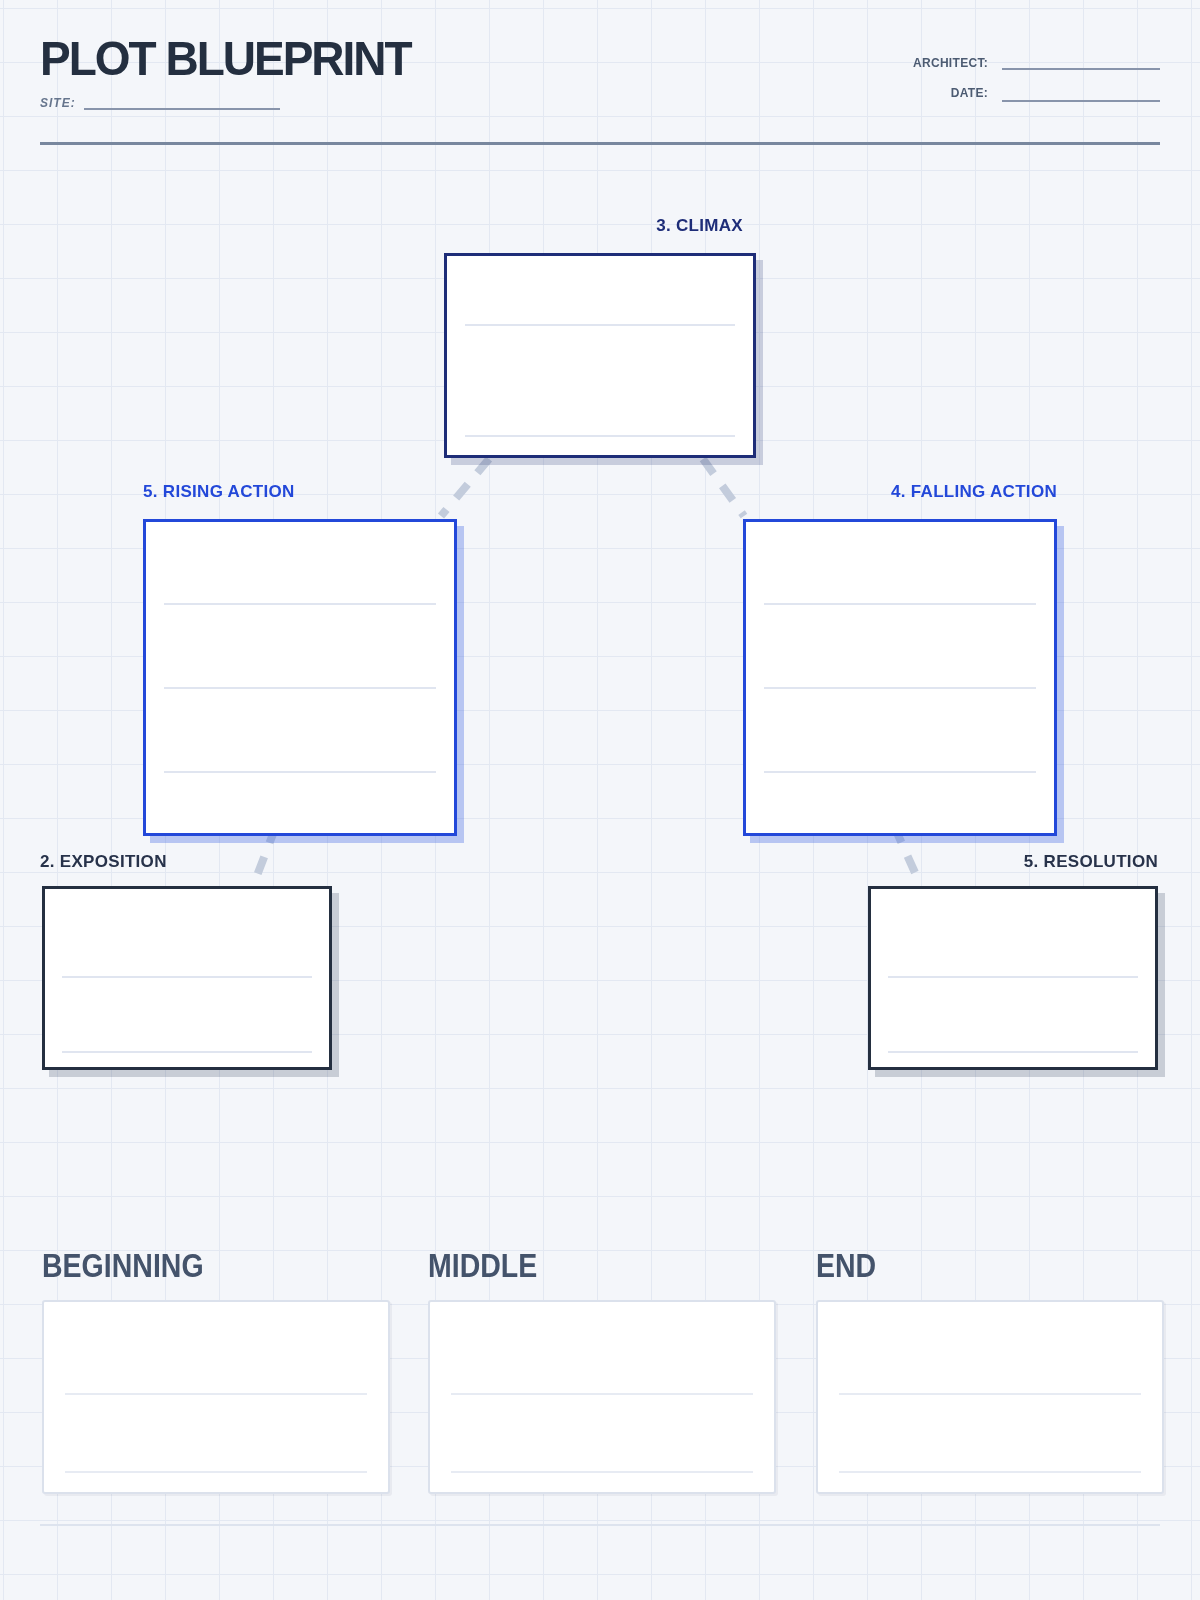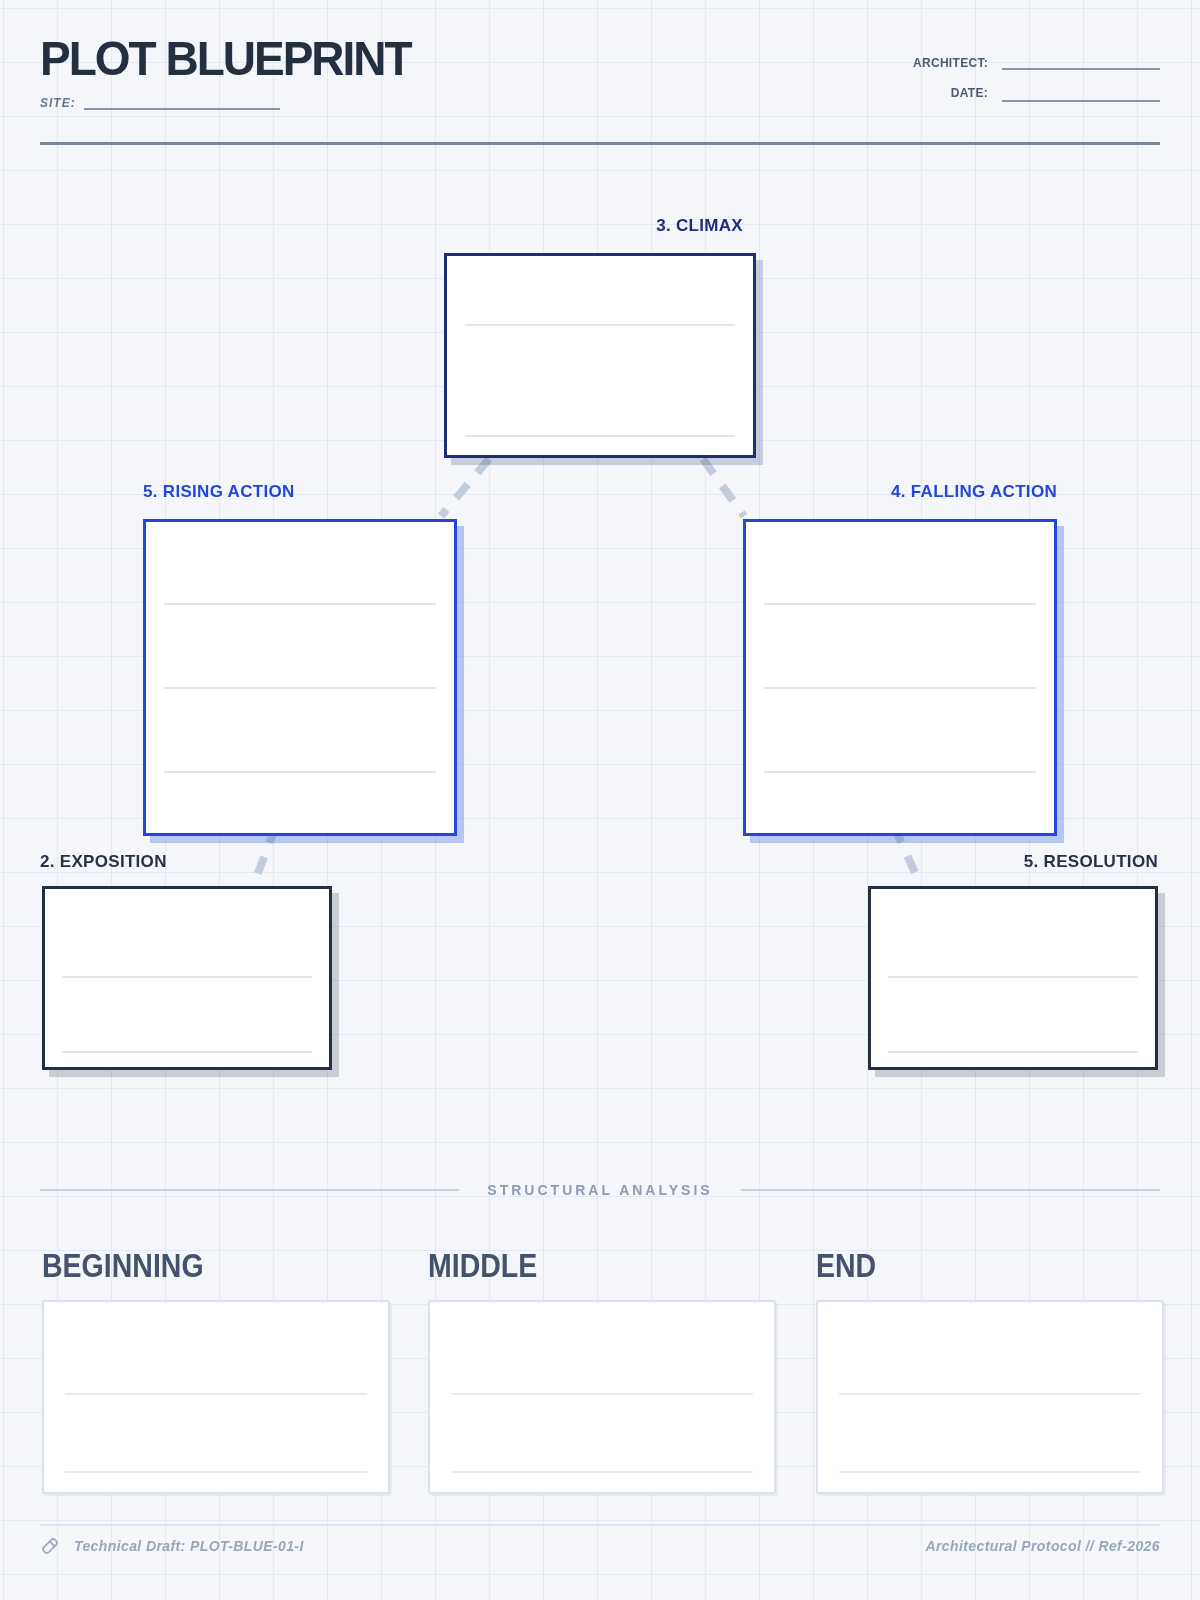--- a/index.html
+++ b/index.html
@@ -124,50 +124,33 @@
     <div class="rule" style="top:49%;"></div>
     <div class="rule" style="top:91%;"></div>
   </div>
 
   <div class="node-label lbl-ink lbl-reso">5. RESOLUTION</div>
   <div class="node-box box-ink box-reso">
     <div class="rule" style="top:49%;"></div>
     <div class="rule" style="top:91%;"></div>
   </div>
 
-  <div class="sa-divider">
-    <div class="sa-line"></div>
-    <div class="sa-heading">STRUCTURAL ANALYSIS</div>
-    <div class="sa-line"></div>
-  </div>
 
   <div class="col-heading ch-1">BEGINNING</div>
   <div class="col-heading ch-2">MIDDLE</div>
   <div class="col-heading ch-3">END</div>
 
   <div class="col-box cb-1">
     <div class="rule" style="top:48%;"></div>
     <div class="rule" style="top:89%;"></div>
   </div>
   <div class="col-box cb-2">
     <div class="rule" style="top:48%;"></div>
     <div class="rule" style="top:89%;"></div>
   </div>
   <div class="col-box cb-3">
     <div class="rule" style="top:48%;"></div>
     <div class="rule" style="top:89%;"></div>
   </div>
 
   <div class="footer-rule"></div>
-  <div class="footer-row">
-    <div class="footer-left">
-      <svg class="pencil-icon" viewBox="0 0 20 20">
-        <g transform="rotate(45 10 10)">
-          <rect x="6.5" y="2" width="7" height="16" rx="3" fill="none" stroke="#9aa7bb" stroke-width="1.6"></rect>
-          <line x1="6.5" y1="7" x2="13.5" y2="7" stroke="#9aa7bb" stroke-width="1.6"></line>
-        </g>
-      </svg>
-      <span class="footer-text">Technical Draft: PLOT-BLUE-01-I</span>
-    </div>
-    <span class="footer-text">Architectural Protocol // Ref-2026</span>
-  </div>
 
 </div>
 
 </body></html>

